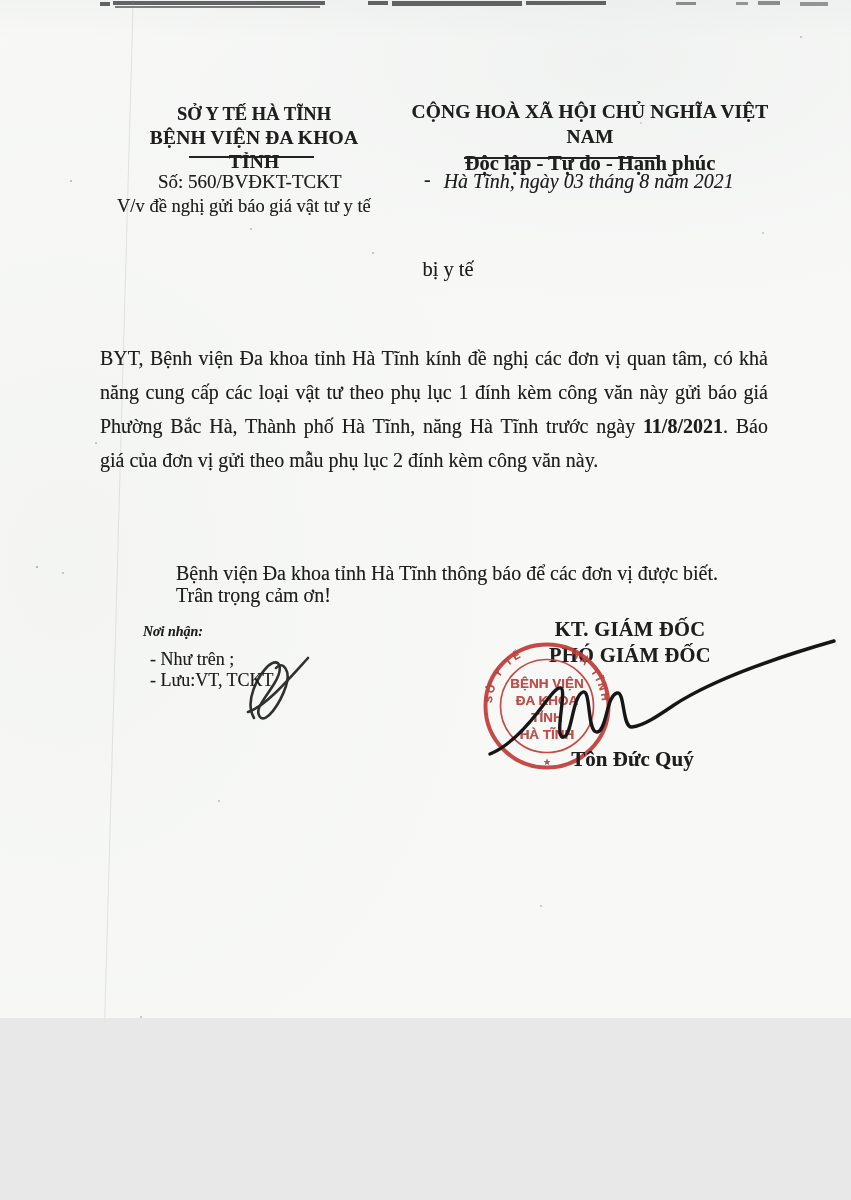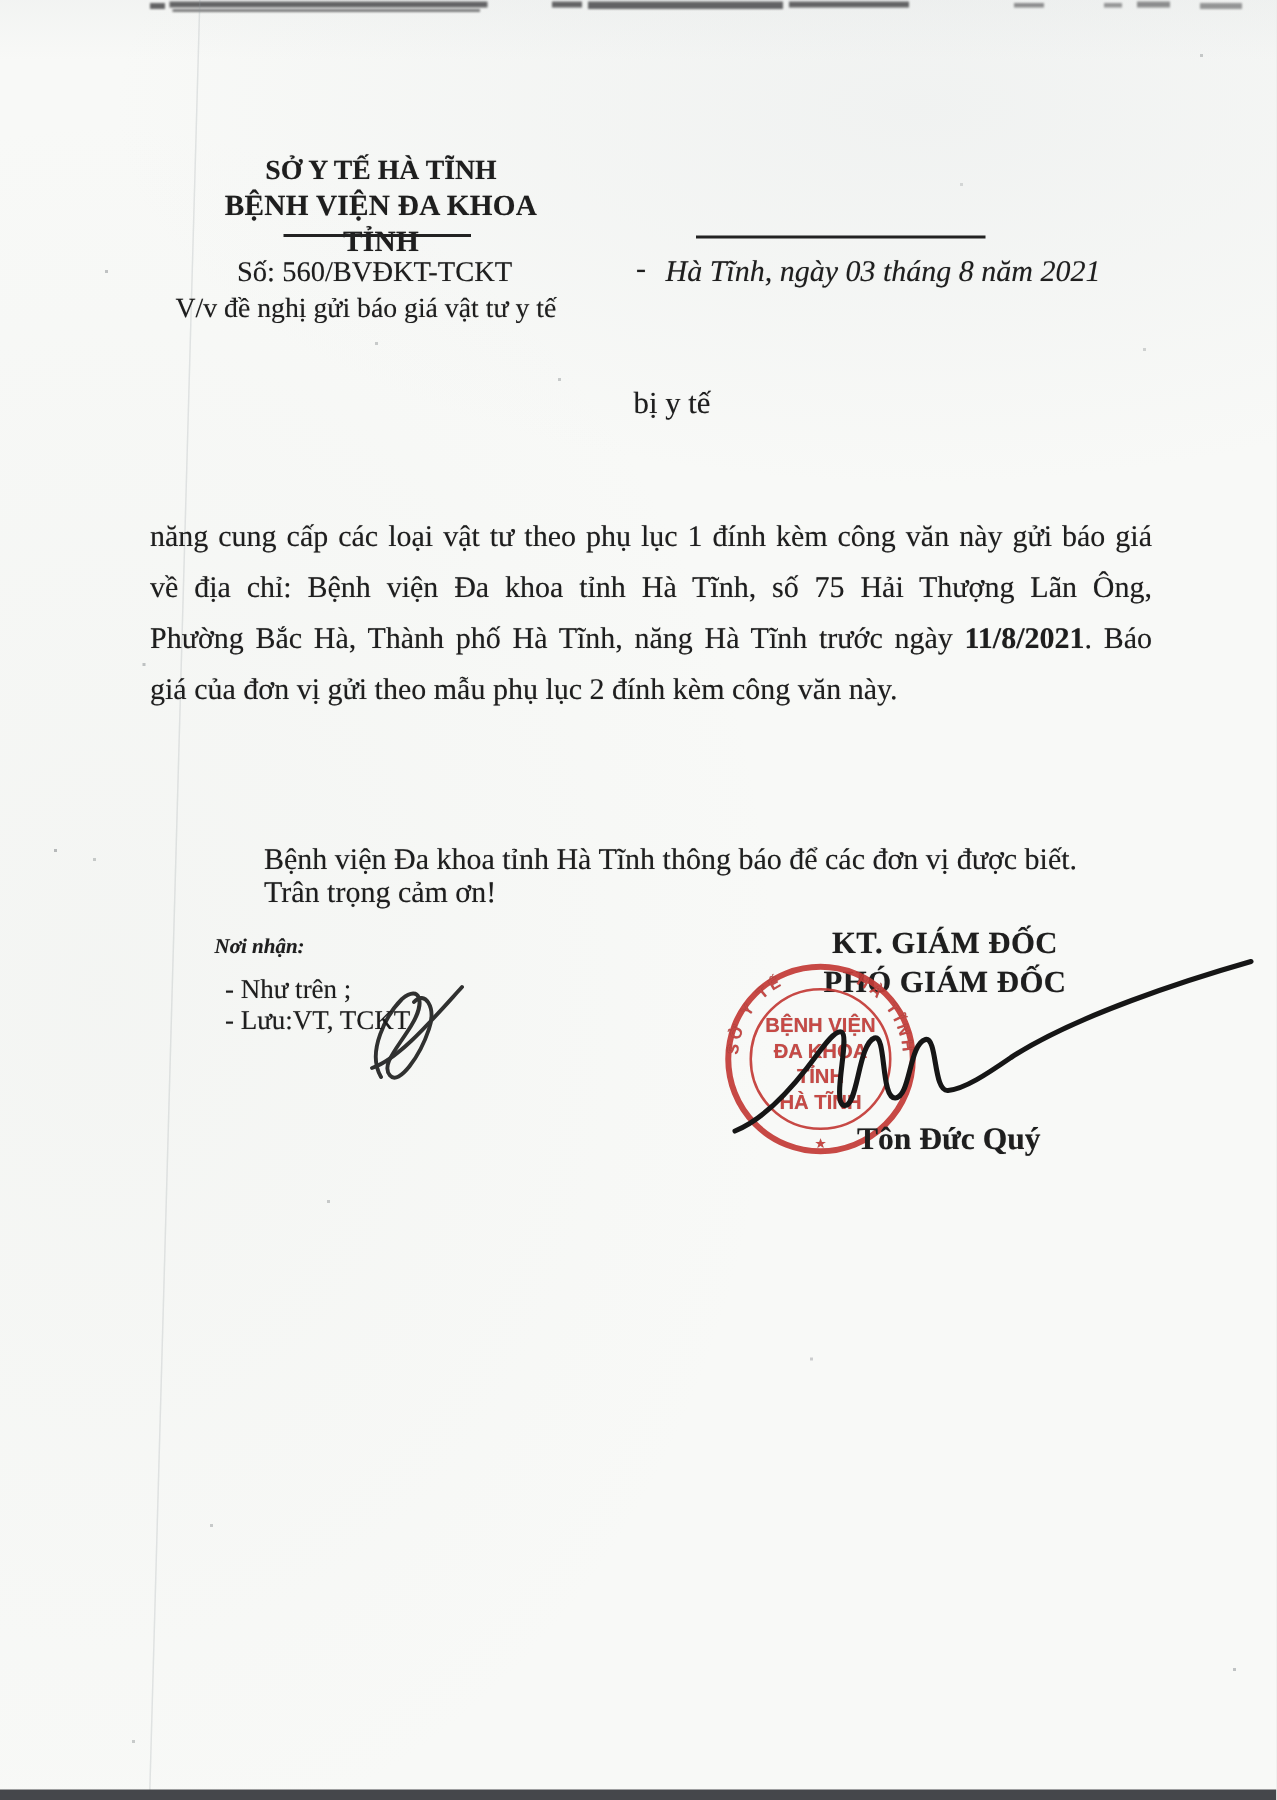--- a/index.html
+++ b/index.html
@@ -1,18 +1,18 @@
 <!DOCTYPE html>
 <html><head>
 <meta charset="utf-8">
 <style>
   html,body{margin:0;padding:0;background:#e8e8e8;}
   .page{
     position:relative;
-    width:851px;height:1200px;
+    width:851px;height:1018px;
     margin:0 auto;
     overflow:hidden;
     background:
       radial-gradient(900px 420px at 72% 6%, rgba(200,206,210,0.16), transparent 60%),
       radial-gradient(700px 900px at 8% 55%, rgba(205,210,206,0.10), transparent 65%),
       linear-gradient(180deg, rgba(190,196,200,0.10), rgba(0,0,0,0) 40px),
       #f8f9f7;
     font-family:"Liberation Serif","DejaVu Serif",serif;
     color:#1e1e1e;
     text-shadow:0 0 0.5px rgba(25,25,25,0.45);
@@ -88,33 +88,37 @@
 
   <div class="crease"></div>
   <div class="specks"></div>
 
   <div class="abs ctr org-block">
     <div class="b org-line1">SỞ Y TẾ HÀ TĨNH</div>
     <div class="b org-line2">BỆNH VIỆN ĐA KHOA TỈNH</div>
   </div>
   <div class="org-underline"></div>
 
+  <div class="abs ctr nat-block">
+    <div class="b nat-line1">CỘNG HOÀ XÃ HỘI CHỦ NGHĨA VIỆT NAM</div>
+    <div class="b nat-line2">Độc lập - Tự do - Hạnh phúc</div>
+  </div>
   <div class="nat-underline"></div>
 
   <div class="abs doc-number">Số: 560/BVĐKT-TCKT</div>
   <div class="abs doc-subject">V/v đề nghị gửi báo giá vật tư y tế</div>
   <div class="abs place-date i"><span class="date-dash">-</span><span>Hà Tĩnh, ngày 03 tháng 8 năm 2021</span></div>
 
   <div class="abs ctr salutation">
     <div>bị y tế</div>
   </div>
 
   <div class="abs body-text">
+    <div class="jline">BYT, Bệnh viện Đa khoa tỉnh Hà Tĩnh kính đề nghị các đơn vị quan tâm, có khả</div>
     <div class="jline">năng cung cấp các loại vật tư theo phụ lục 1 đính kèm công văn này gửi báo giá</div>
-    <div class="jline">về địa chỉ: Bệnh viện Đa khoa tỉnh Hà Tĩnh, số 75 Hải Thượng Lãn Ông,</div>
     <div class="jline">
       <span>Phường Bắc Hà, Thành phố Hà Tĩnh, năng Hà Tĩnh trước ngày</span>
       <b>11/8/2021</b><span>. Báo</span>
     </div>
     <div>giá của đơn vị gửi theo mẫu phụ lục 2 đính kèm công văn này.</div>
   </div>
 
   <div class="abs pline p2">Bệnh viện Đa khoa tỉnh Hà Tĩnh thông báo để các đơn vị được biết.</div>
   <div class="abs pline p3">Trân trọng cảm ơn!</div>
 

